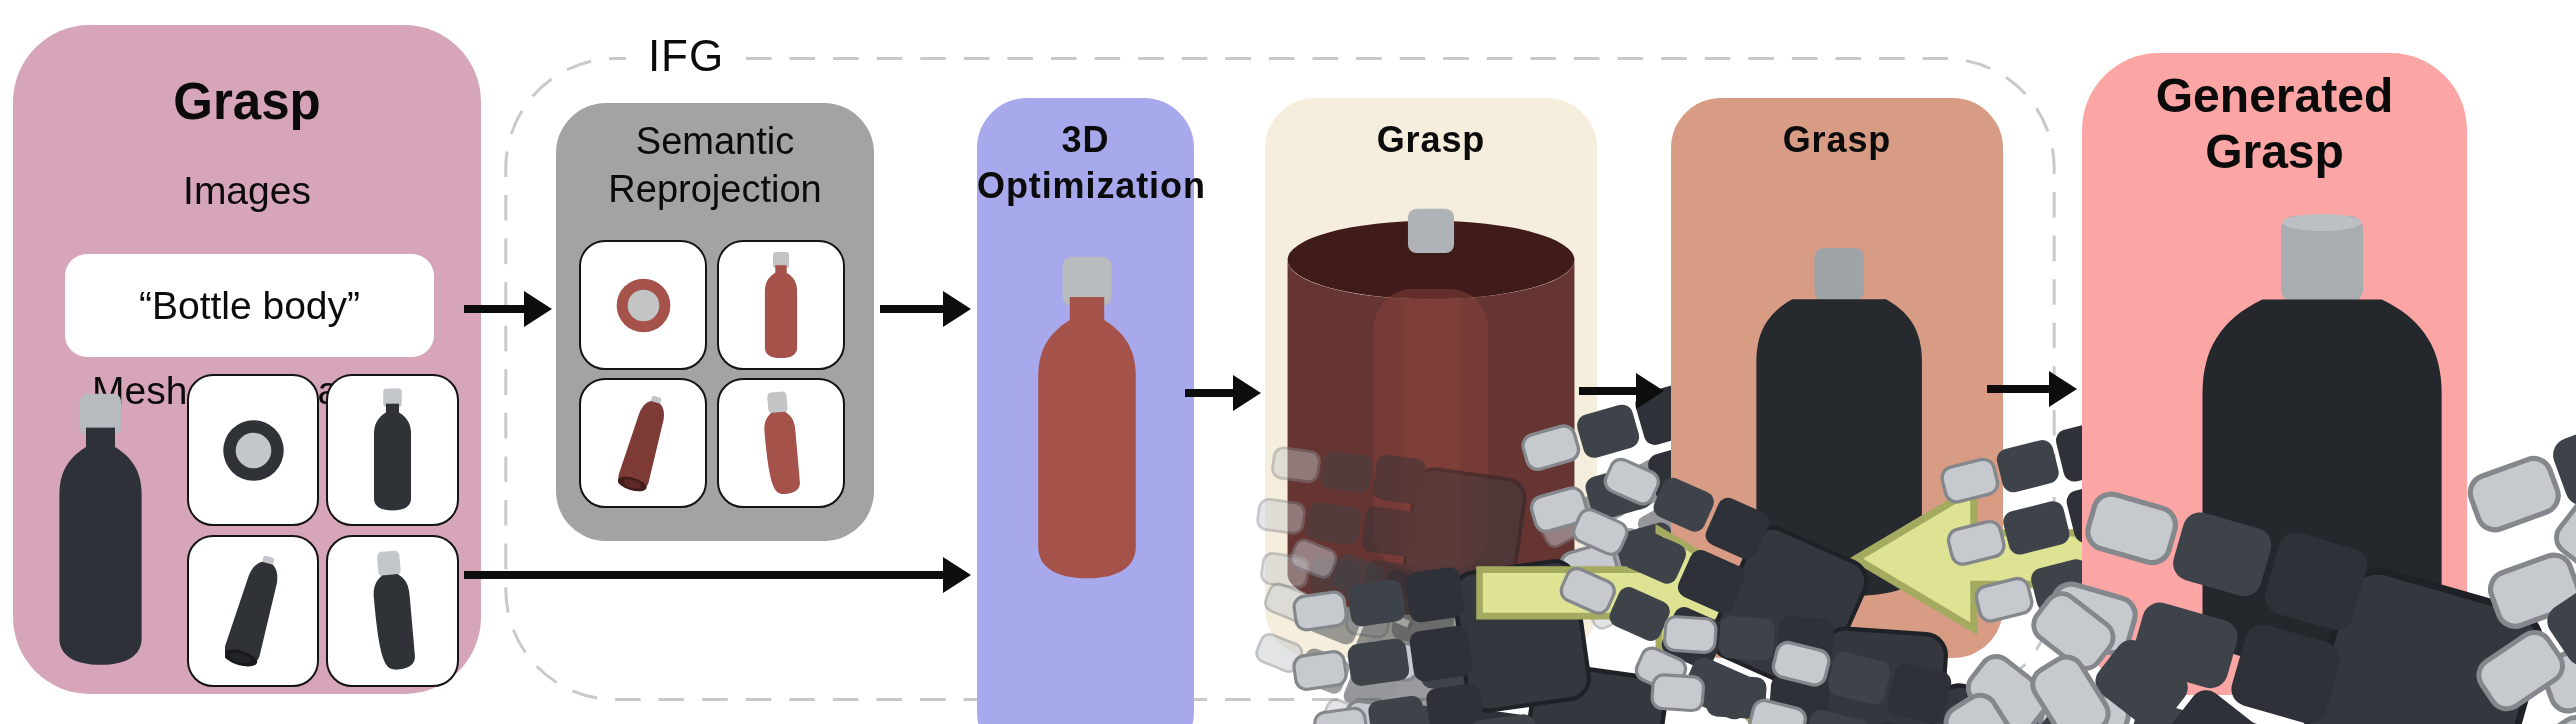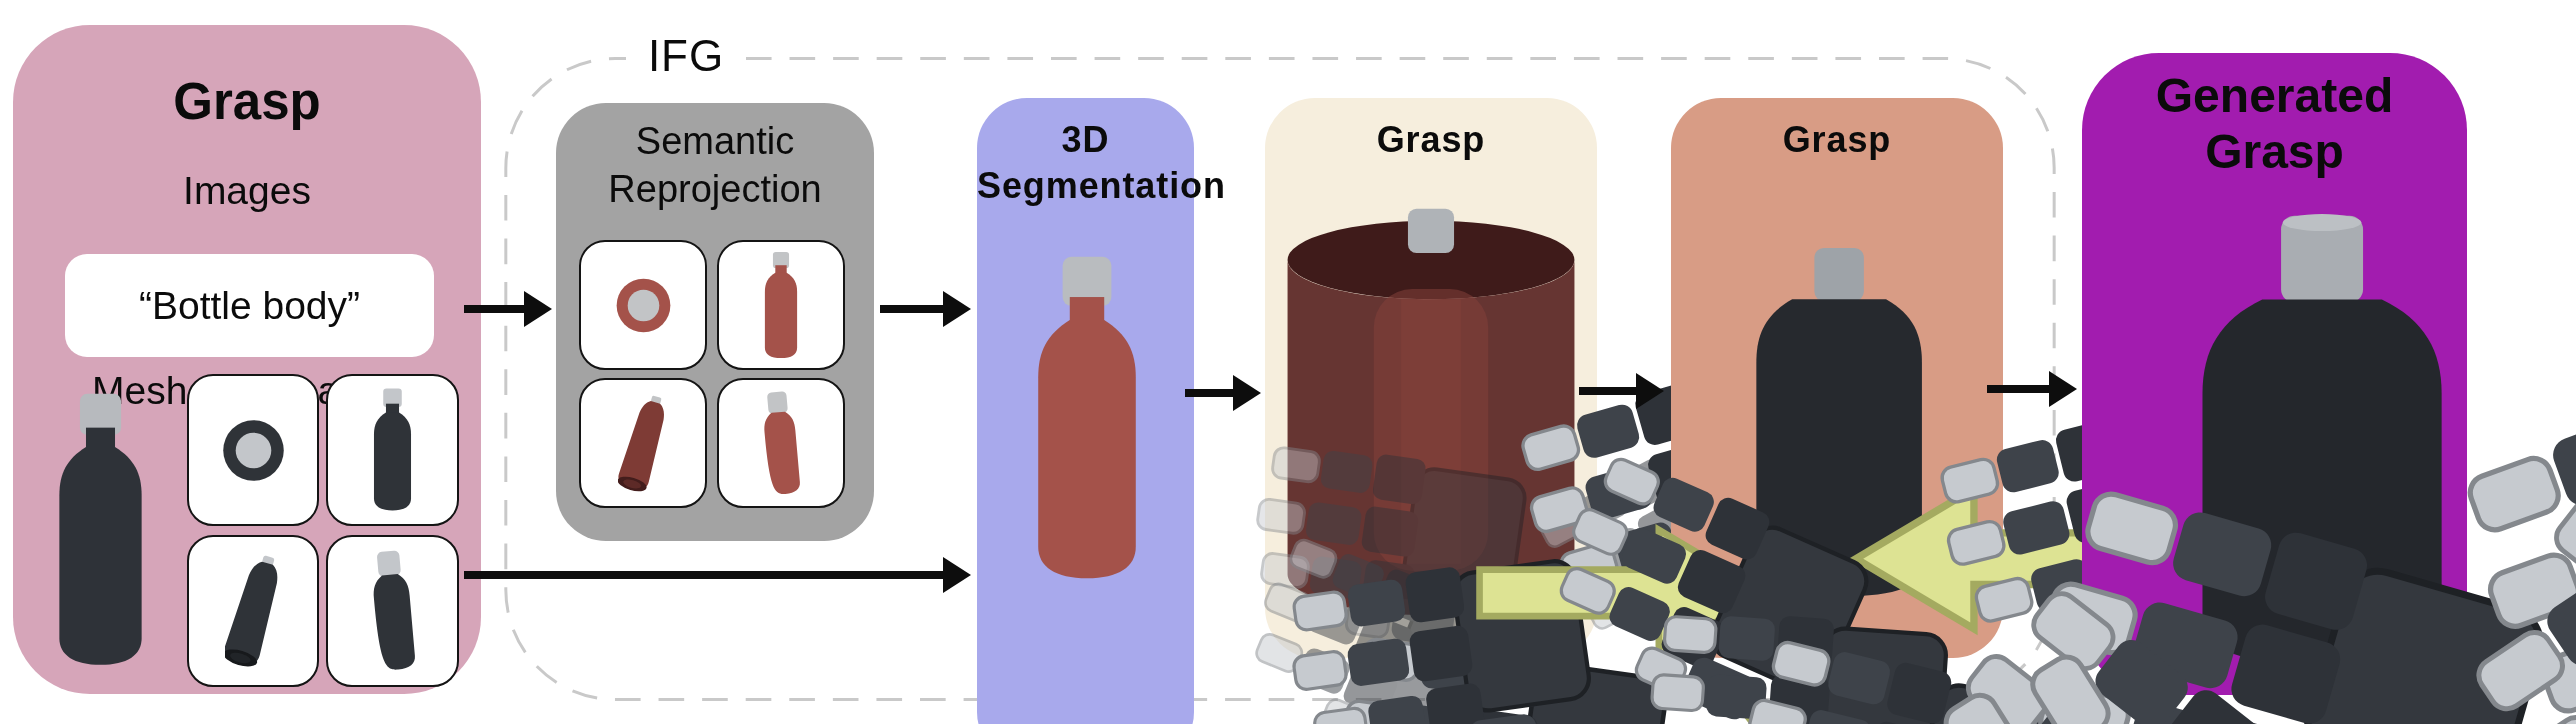--- a/index.html
+++ b/index.html
@@ -9,21 +9,21 @@
   }
   .abs{position:absolute;}
 
   
   .box{position:absolute; border-radius:50px;}
   .box-inputs{left:13px; top:25px; width:468px; height:669px; border-radius:77px; background:#D6A5B9;}
   .box-seg   {left:556px; top:103px; width:318px; height:438px; background:#a3a3a3;}
   .box-reproj{left:977px; top:98px; width:217px; height:664px; background:#A8A9EC;}
   .box-init  {left:1265px; top:98px; width:332px; height:560px; background:#F6EEDD;}
   .box-opt   {left:1671px; top:98px; width:332px; height:560px; background:#D89C85;}
-  .box-out   {left:2082px; top:53px; width:385px; height:642px; border-radius:77px; background:#a21caf;}
+  .box-out   {left:2082px; top:53px; width:385px; height:642px; border-radius:77px; background:#fca5a5;}
 
   
   .ifg-border{left:503px; top:56px;}
   .ifg-label{
     left:626px; top:29px; font-size:44px; line-height:53px;
     background:#ffffff; padding:0 22px; letter-spacing:0.9px;
   }
 
   
   .t-center{width:100%; text-align:center;}
@@ -173,21 +173,21 @@
         <svg width="50" height="111" style="--body:#A4524A; --cap:#C2C4C6;" viewBox="0 0 58 130">
             <use href="#sym-bottle-cap"></use>
           </svg>
       </div>
     </div>
   </div>
 
   <div class="box box-reproj">
     <div class="abs t-center stage-title geo">
       <div>3D</div>
-      <div>Segmentation</div>
+      <div>Optimization</div>
     </div>
     <svg class="abs" style="left:38px; top:156px; --body:#A4524A; --cap:#B9BCBF;" width="144" height="330" viewBox="0 0 168 386">
       <use href="#sym-bottle"></use>
     </svg>
   </div>
 
   <div class="box box-init">
     <div class="abs t-center stage-title geo">
       <div>Grasp</div>
     </div>

